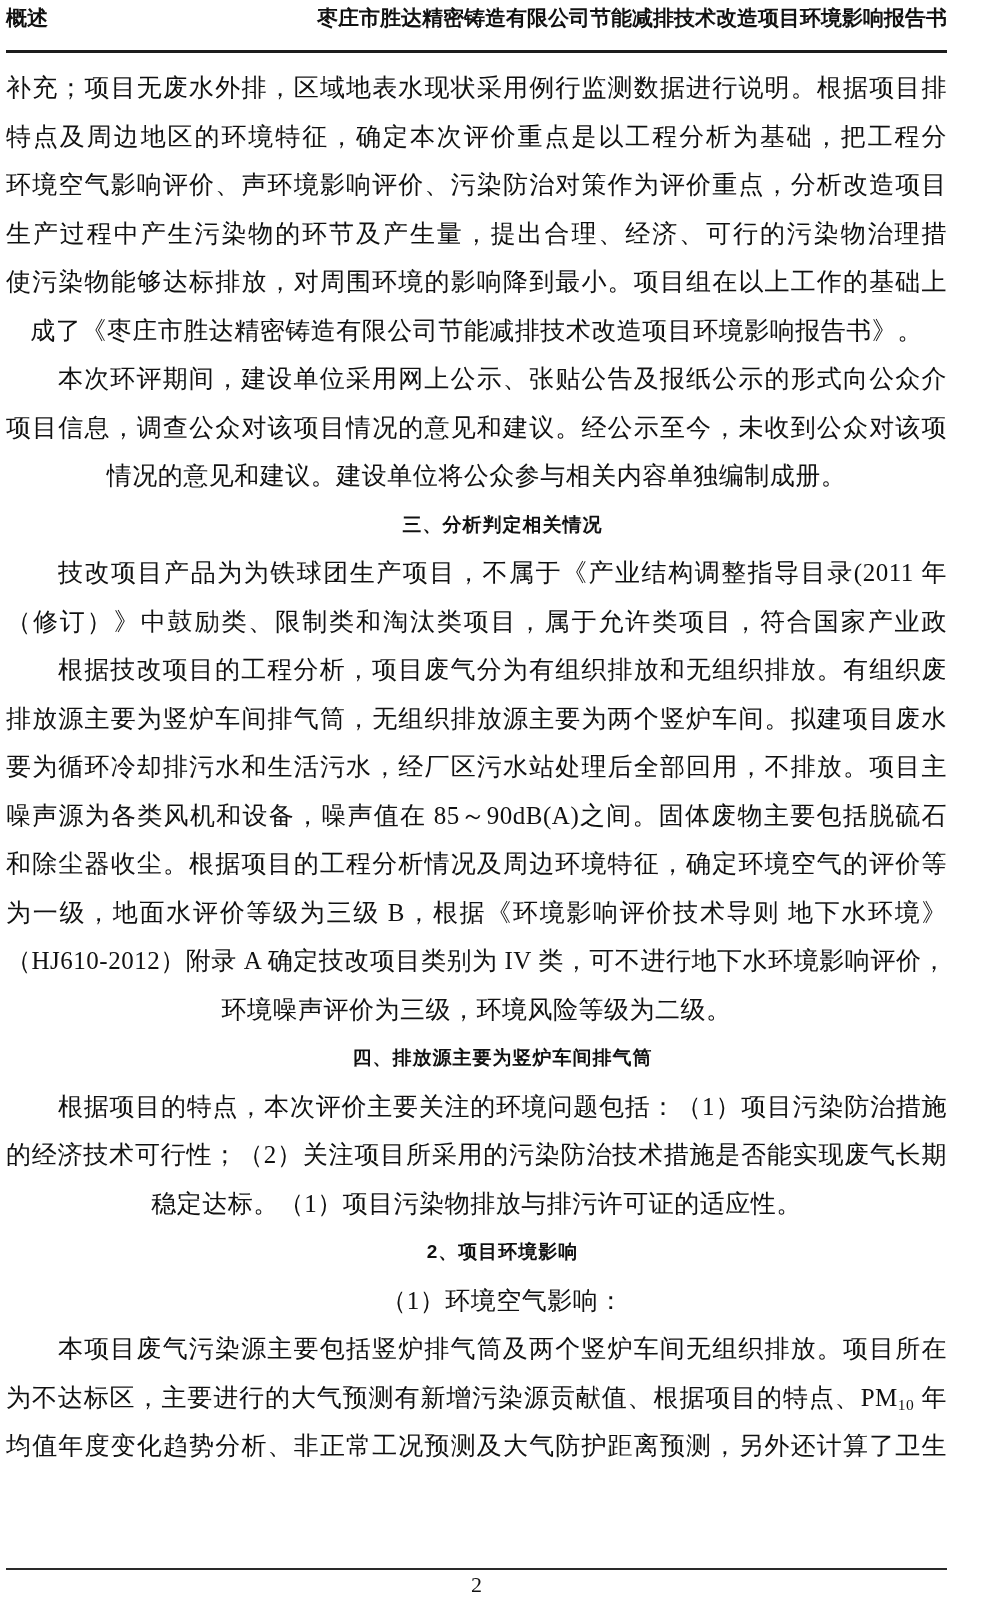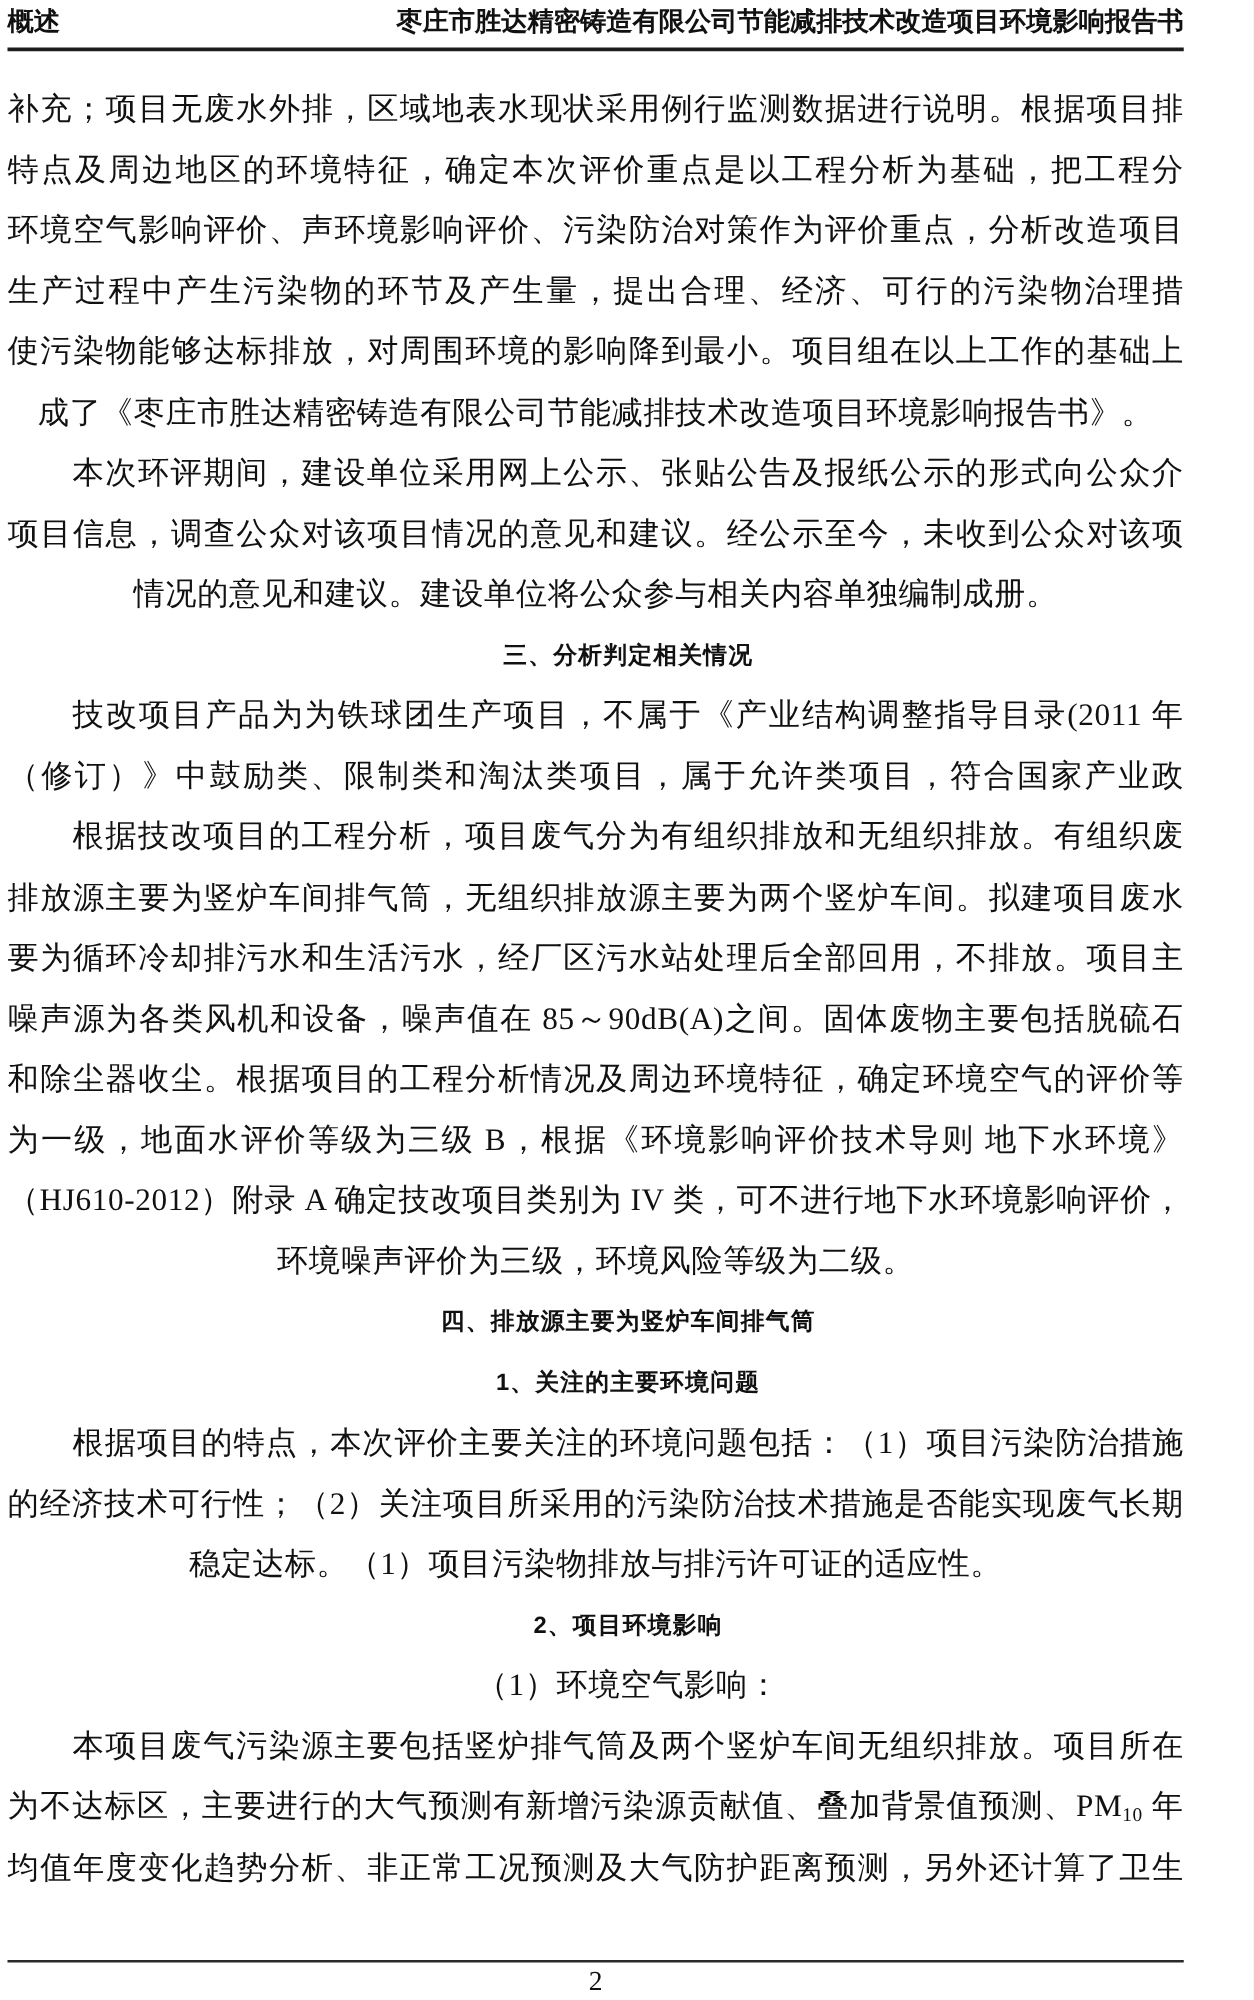--- a/index.html
+++ b/index.html
@@ -19,21 +19,21 @@
   }
   .header {
     position: absolute;
     top: 6px;
     left: 6px;
     right: 56px;
     display: flex;
     justify-content: space-between;
     align-items: flex-start;
     border-bottom: 3px solid #1c1c1c;
-    padding-bottom: 8px;
+    padding-bottom: 20px;
     font-family: "Liberation Sans", "DejaVu Sans", sans-serif;
     font-weight: bold;
     font-size: 21px;
     line-height: 24px;
     white-space: nowrap;
   }
   .doc-body {
     position: absolute;
     top: 64px;
     left: 6px;
@@ -109,27 +109,26 @@
       <div class="line j">（修订）》中鼓励类、限制类和淘汰类项目，属于允许类项目，符合国家产业政策。</div>
       <div class="line ind j">根据技改项目的工程分析，项目废气分为有组织排放和无组织排放。有组织废气</div>
       <div class="line j">排放源主要为竖炉车间排气筒，无组织排放源主要为两个竖炉车间。拟建项目废水主</div>
       <div class="line j">要为循环冷却排污水和生活污水，经厂区污水站处理后全部回用，不排放。项目主要</div>
       <div class="line j">噪声源为各类风机和设备，噪声值在 85～90dB(A)之间。固体废物主要包括脱硫石膏</div>
       <div class="line j">和除尘器收尘。根据项目的工程分析情况及周边环境特征，确定环境空气的评价等级</div>
       <div class="line j">为一级，地面水评价等级为三级 B，根据《环境影响评价技术导则 地下水环境》</div>
       <div class="line j">（HJ610-2012）附录 A 确定技改项目类别为 IV 类，可不进行地下水环境影响评价，</div>
       <div class="line">环境噪声评价为三级，环境风险等级为二级。</div>
       <div class="line h ind">四、排放源主要为竖炉车间排气筒</div>
-      <div class="line h ind">1、关注的主要环境问题</div>
       <div class="line ind j">根据项目的特点，本次评价主要关注的环境问题包括：（1）项目污染防治措施</div>
       <div class="line j">的经济技术可行性；（2）关注项目所采用的污染防治技术措施是否能实现废气长期</div>
       <div class="line">稳定达标。（1）项目污染物排放与排污许可证的适应性。</div>
       <div class="line h ind">2、项目环境影响</div>
       <div class="line ind">（1）环境空气影响：</div>
       <div class="line ind j">本项目废气污染源主要包括竖炉排气筒及两个竖炉车间无组织排放。项目所在地</div>
-      <div class="line j"><span>为不达标区，主要进行的大气预测有新增污染源贡献值、叠加背景值预测、PM</span><sub>10</sub><span> 年</span></div>
+      <div class="line j"><span>为不达标区，主要进行的大气预测有新增污染源贡献值、根据项目的特点、PM</span><sub>10</sub><span> 年</span></div>
       <div class="line j">均值年度变化趋势分析、非正常工况预测及大气防护距离预测，另外还计算了卫生防</div>
     </div>
 
   <div class="footer-rule"></div>
   <div class="page-number">2</div>
 
 </div>
 
 </body></html>

